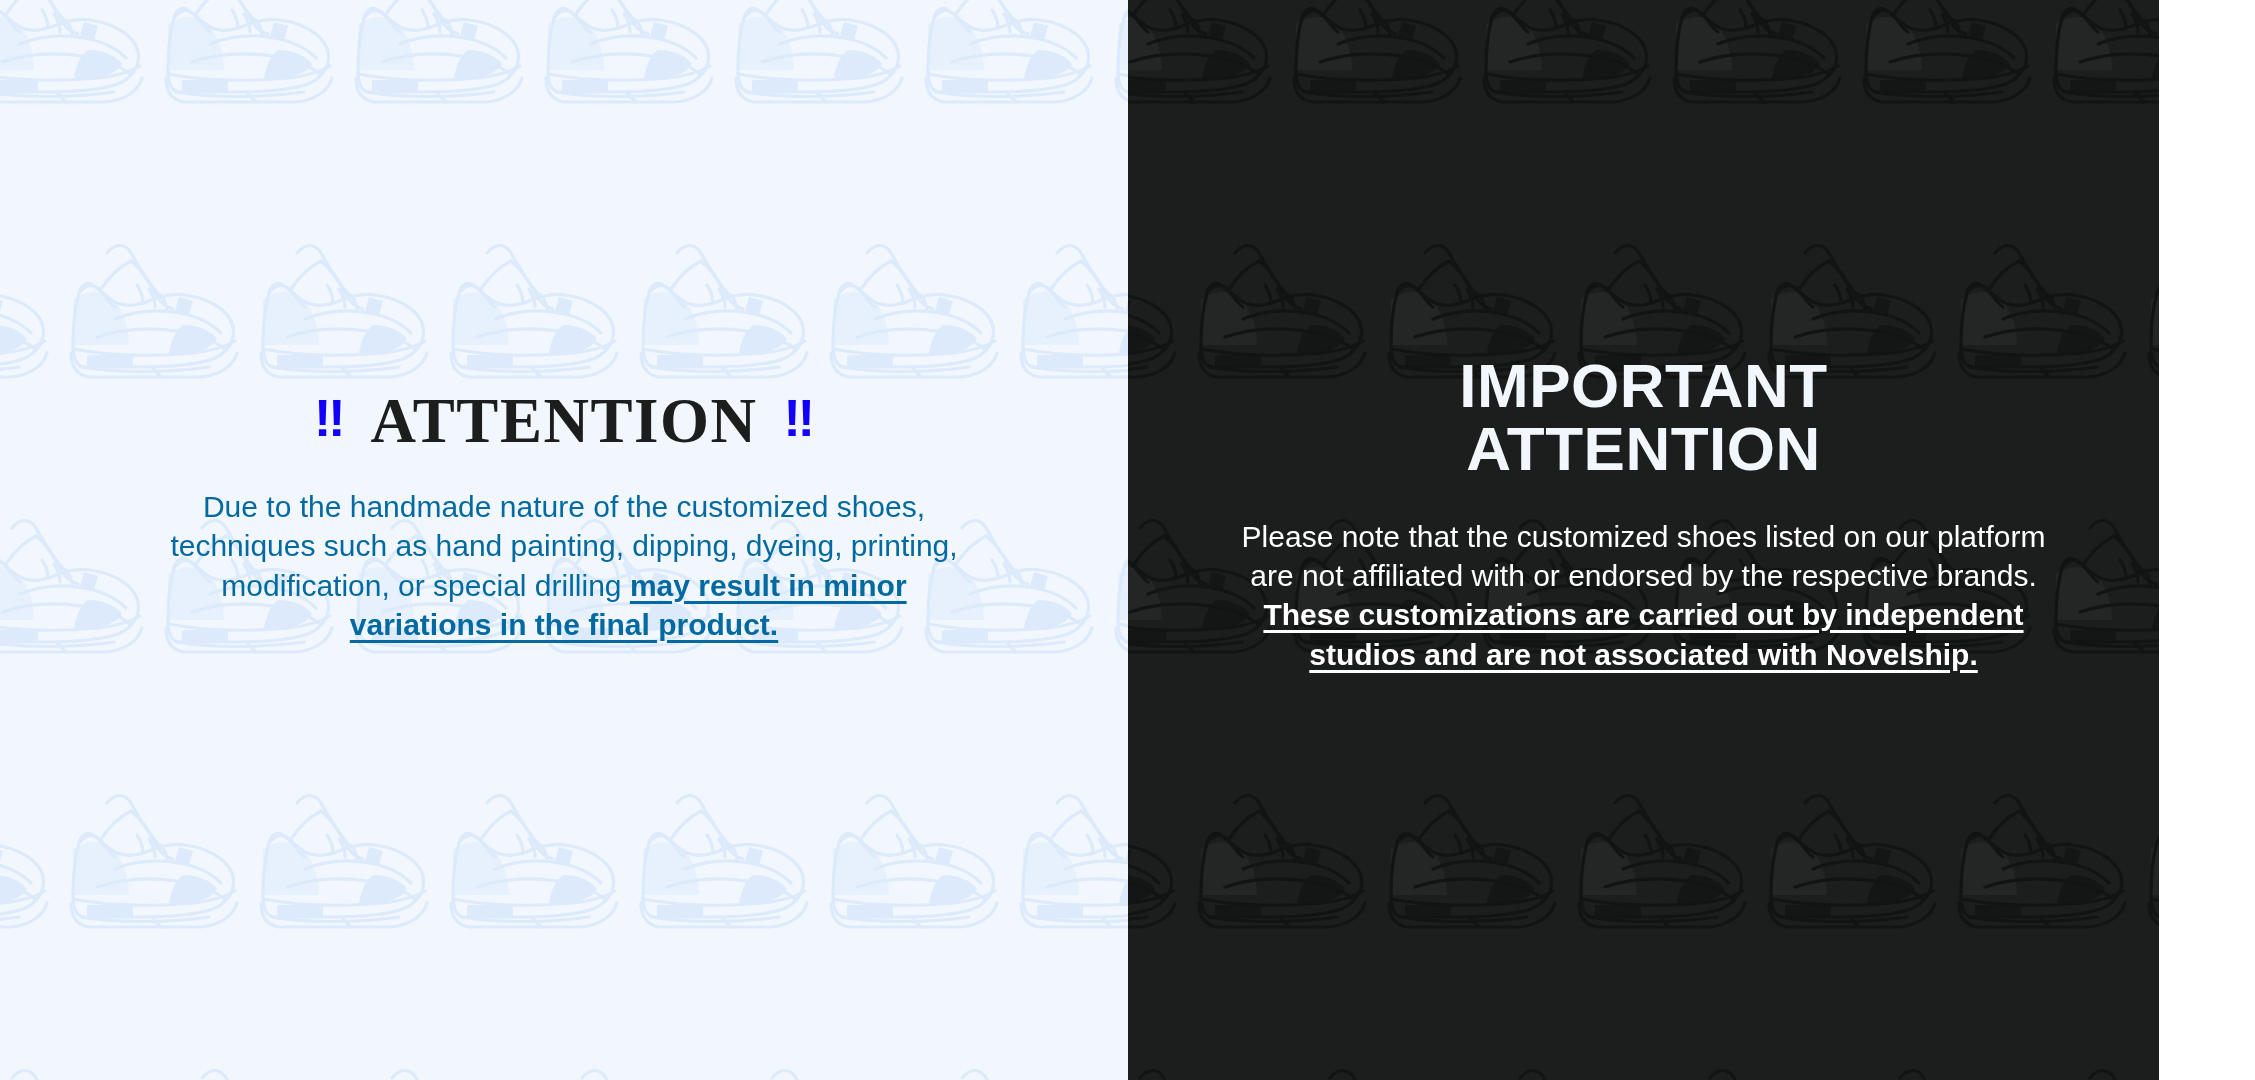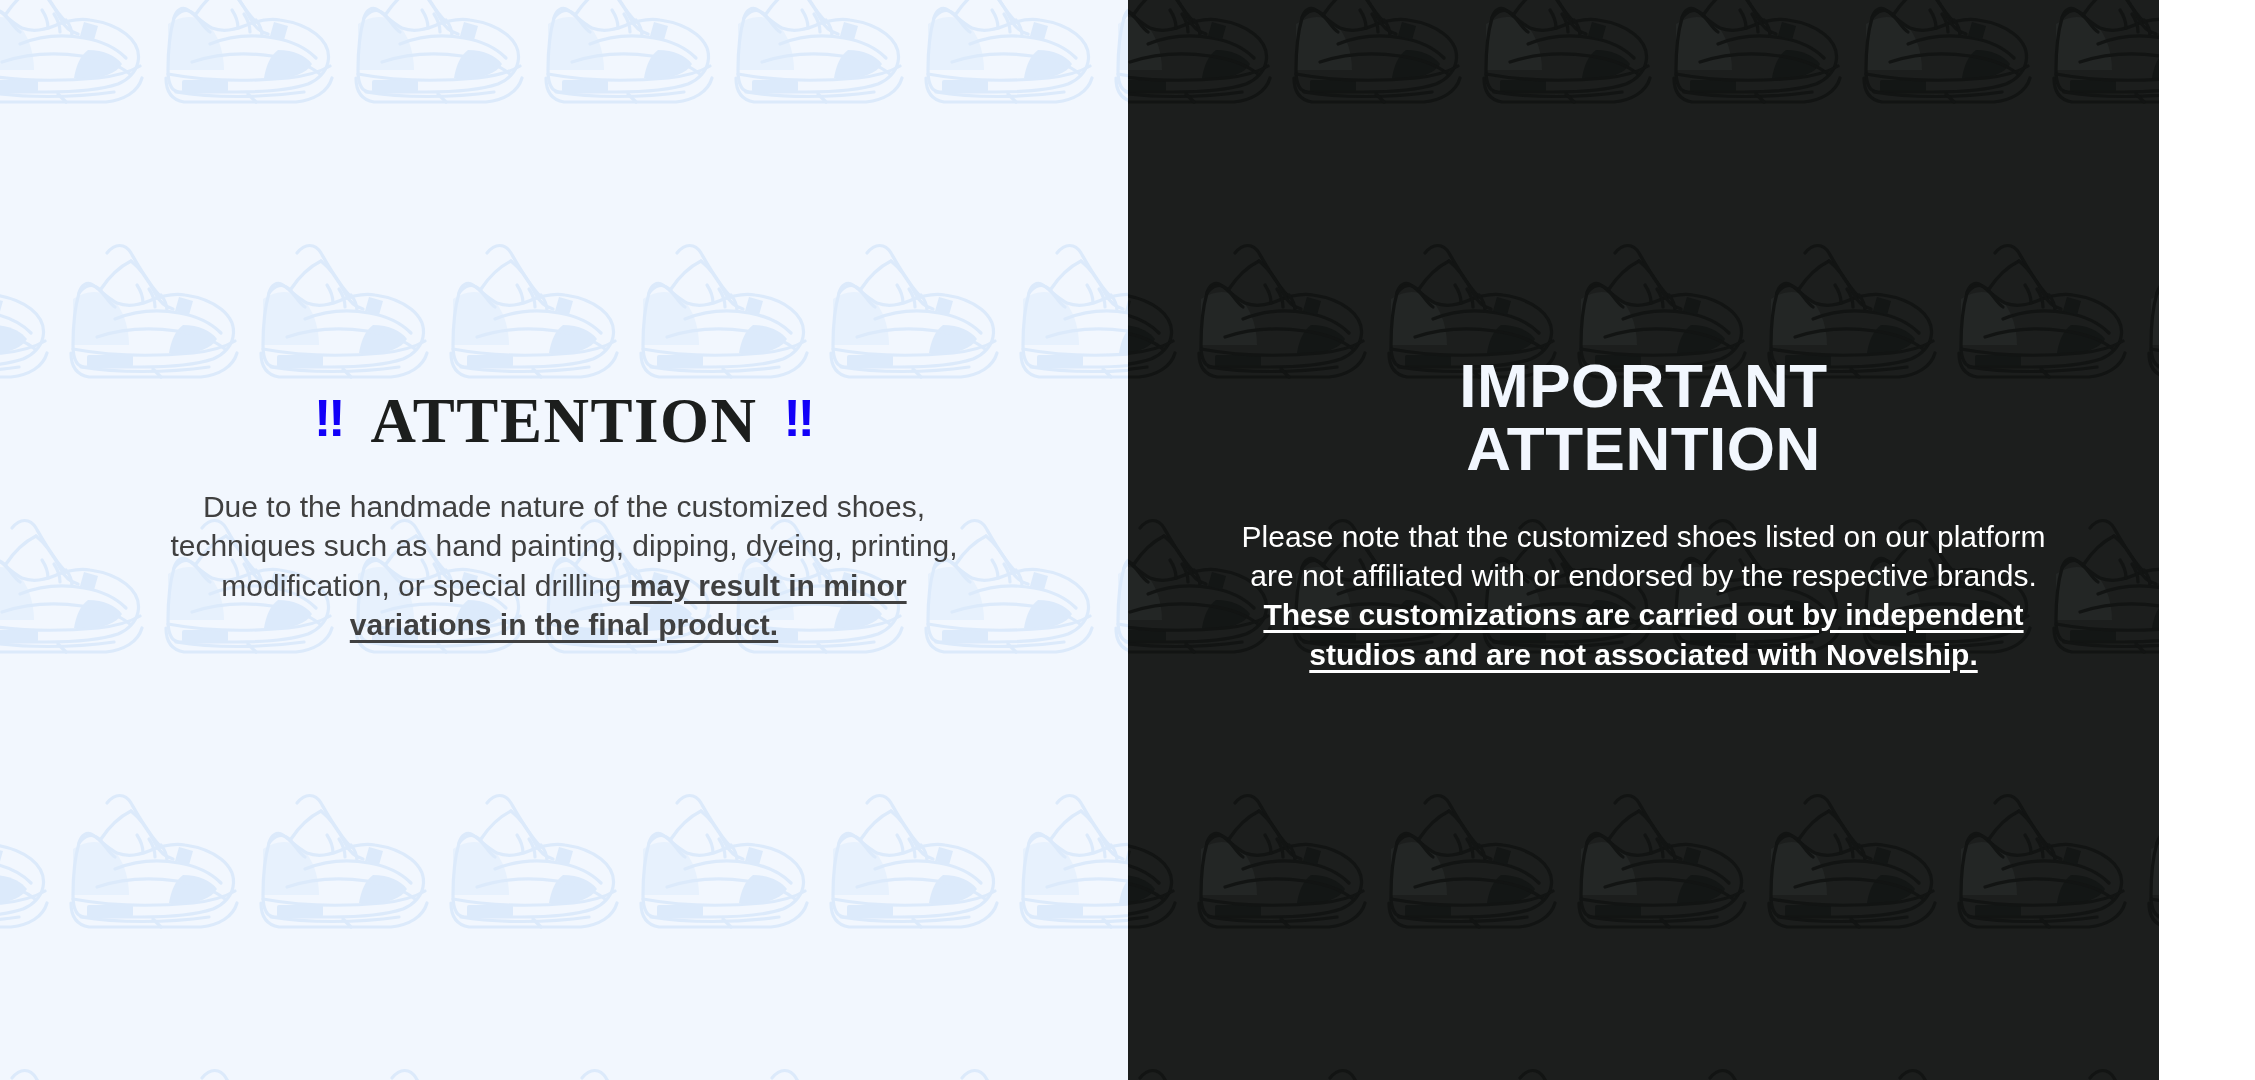--- a/index.html
+++ b/index.html
@@ -95,21 +95,21 @@
     line-height: 1.02;
     margin-bottom: 36px;
     white-space: normal;
   }
 
   .body-copy {
     font-size: 30px;
     line-height: 1.31;
     font-weight: 400;
   }
-  .body-left  { color: #404040; }
+  .body-left  { color: #0369a1; }
   .body-right { color: #ffffff; }
   .body-copy .emph {
     font-weight: 700;
     text-decoration: underline;
     text-underline-offset: 5px;
     text-decoration-thickness: 2.5px;
   }
 </style>
 </head>
 <body>

